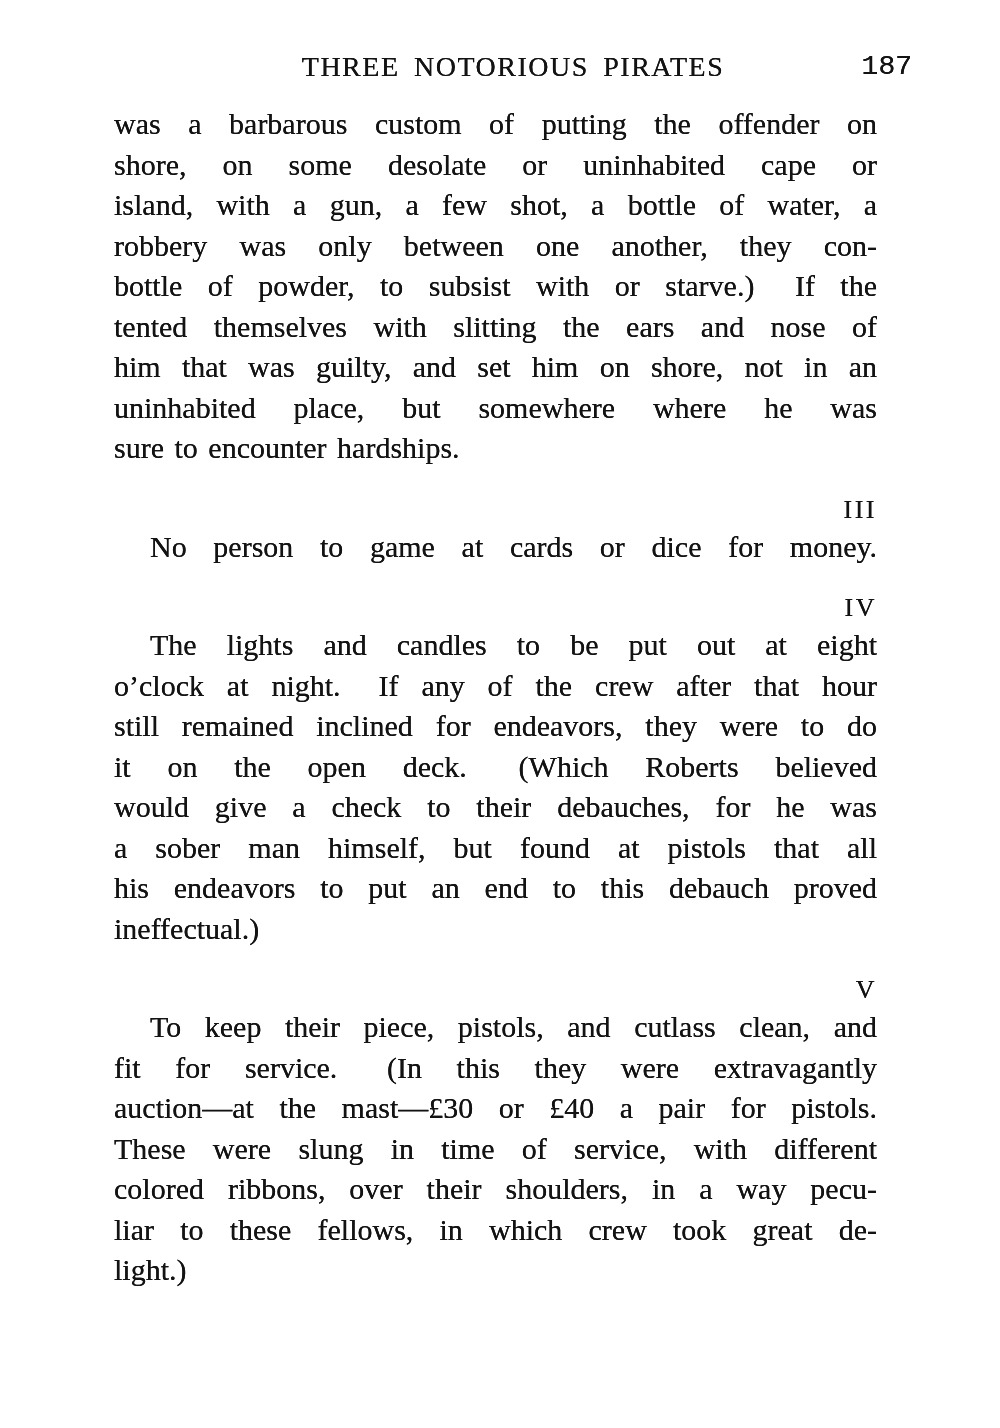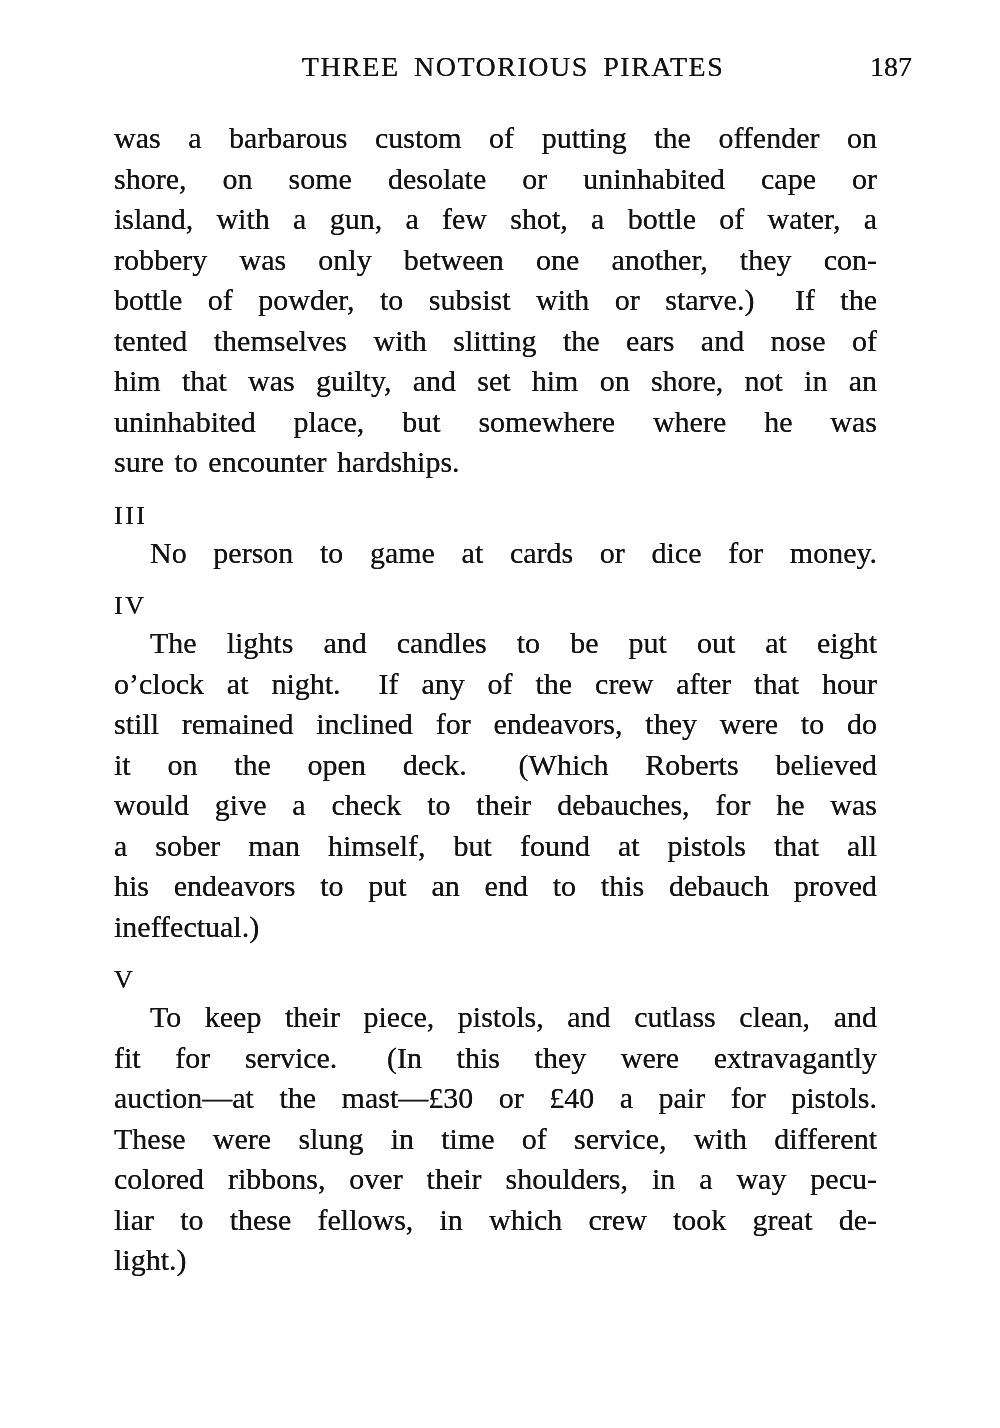--- a/index.html
+++ b/index.html
@@ -34,47 +34,48 @@
     transform:translateX(-50%);
     letter-spacing:1.5px;
     word-spacing:6px;
     white-space:nowrap;
     text-shadow:0 0 0.4px currentColor;
   }
   .header .pagenum{
     position:absolute;
     right:0;
     text-shadow:0 0 0.4px currentColor;
+    font-family:Liberation Mono, monospace;
   }
   
   .column{
     margin:0 123px 0 114px; 
     font-size:30px;
     line-height:40.5px;
     word-spacing:3px;
   }
   .para{margin:0;}
-  .para.after-header{margin-top:31px;font-family:Liberation Serif, serif;}
+  .para.after-header{margin-top:17px;font-family:Liberation Serif, serif;}
   .line{
     text-align:justify;
     text-align-last:justify;
     text-shadow:0 0 0.4px currentColor;
     white-space:normal;
   }
   .line.last{
     text-align-last:left;
   }
   .para.indent .line:first-child{
     text-indent:36px;
   }
   .heading{
-    margin-top:16px;
+    margin-top:24px;
     font-size:26px;
     line-height:34px;
-    text-align:left;
+    text-align:right;
     letter-spacing:2.5px;
     text-shadow:0 0 0.4px currentColor;
   }
 </style>
 </head>
 <body>
 
 <div class="page">
 
   <div class="header">

